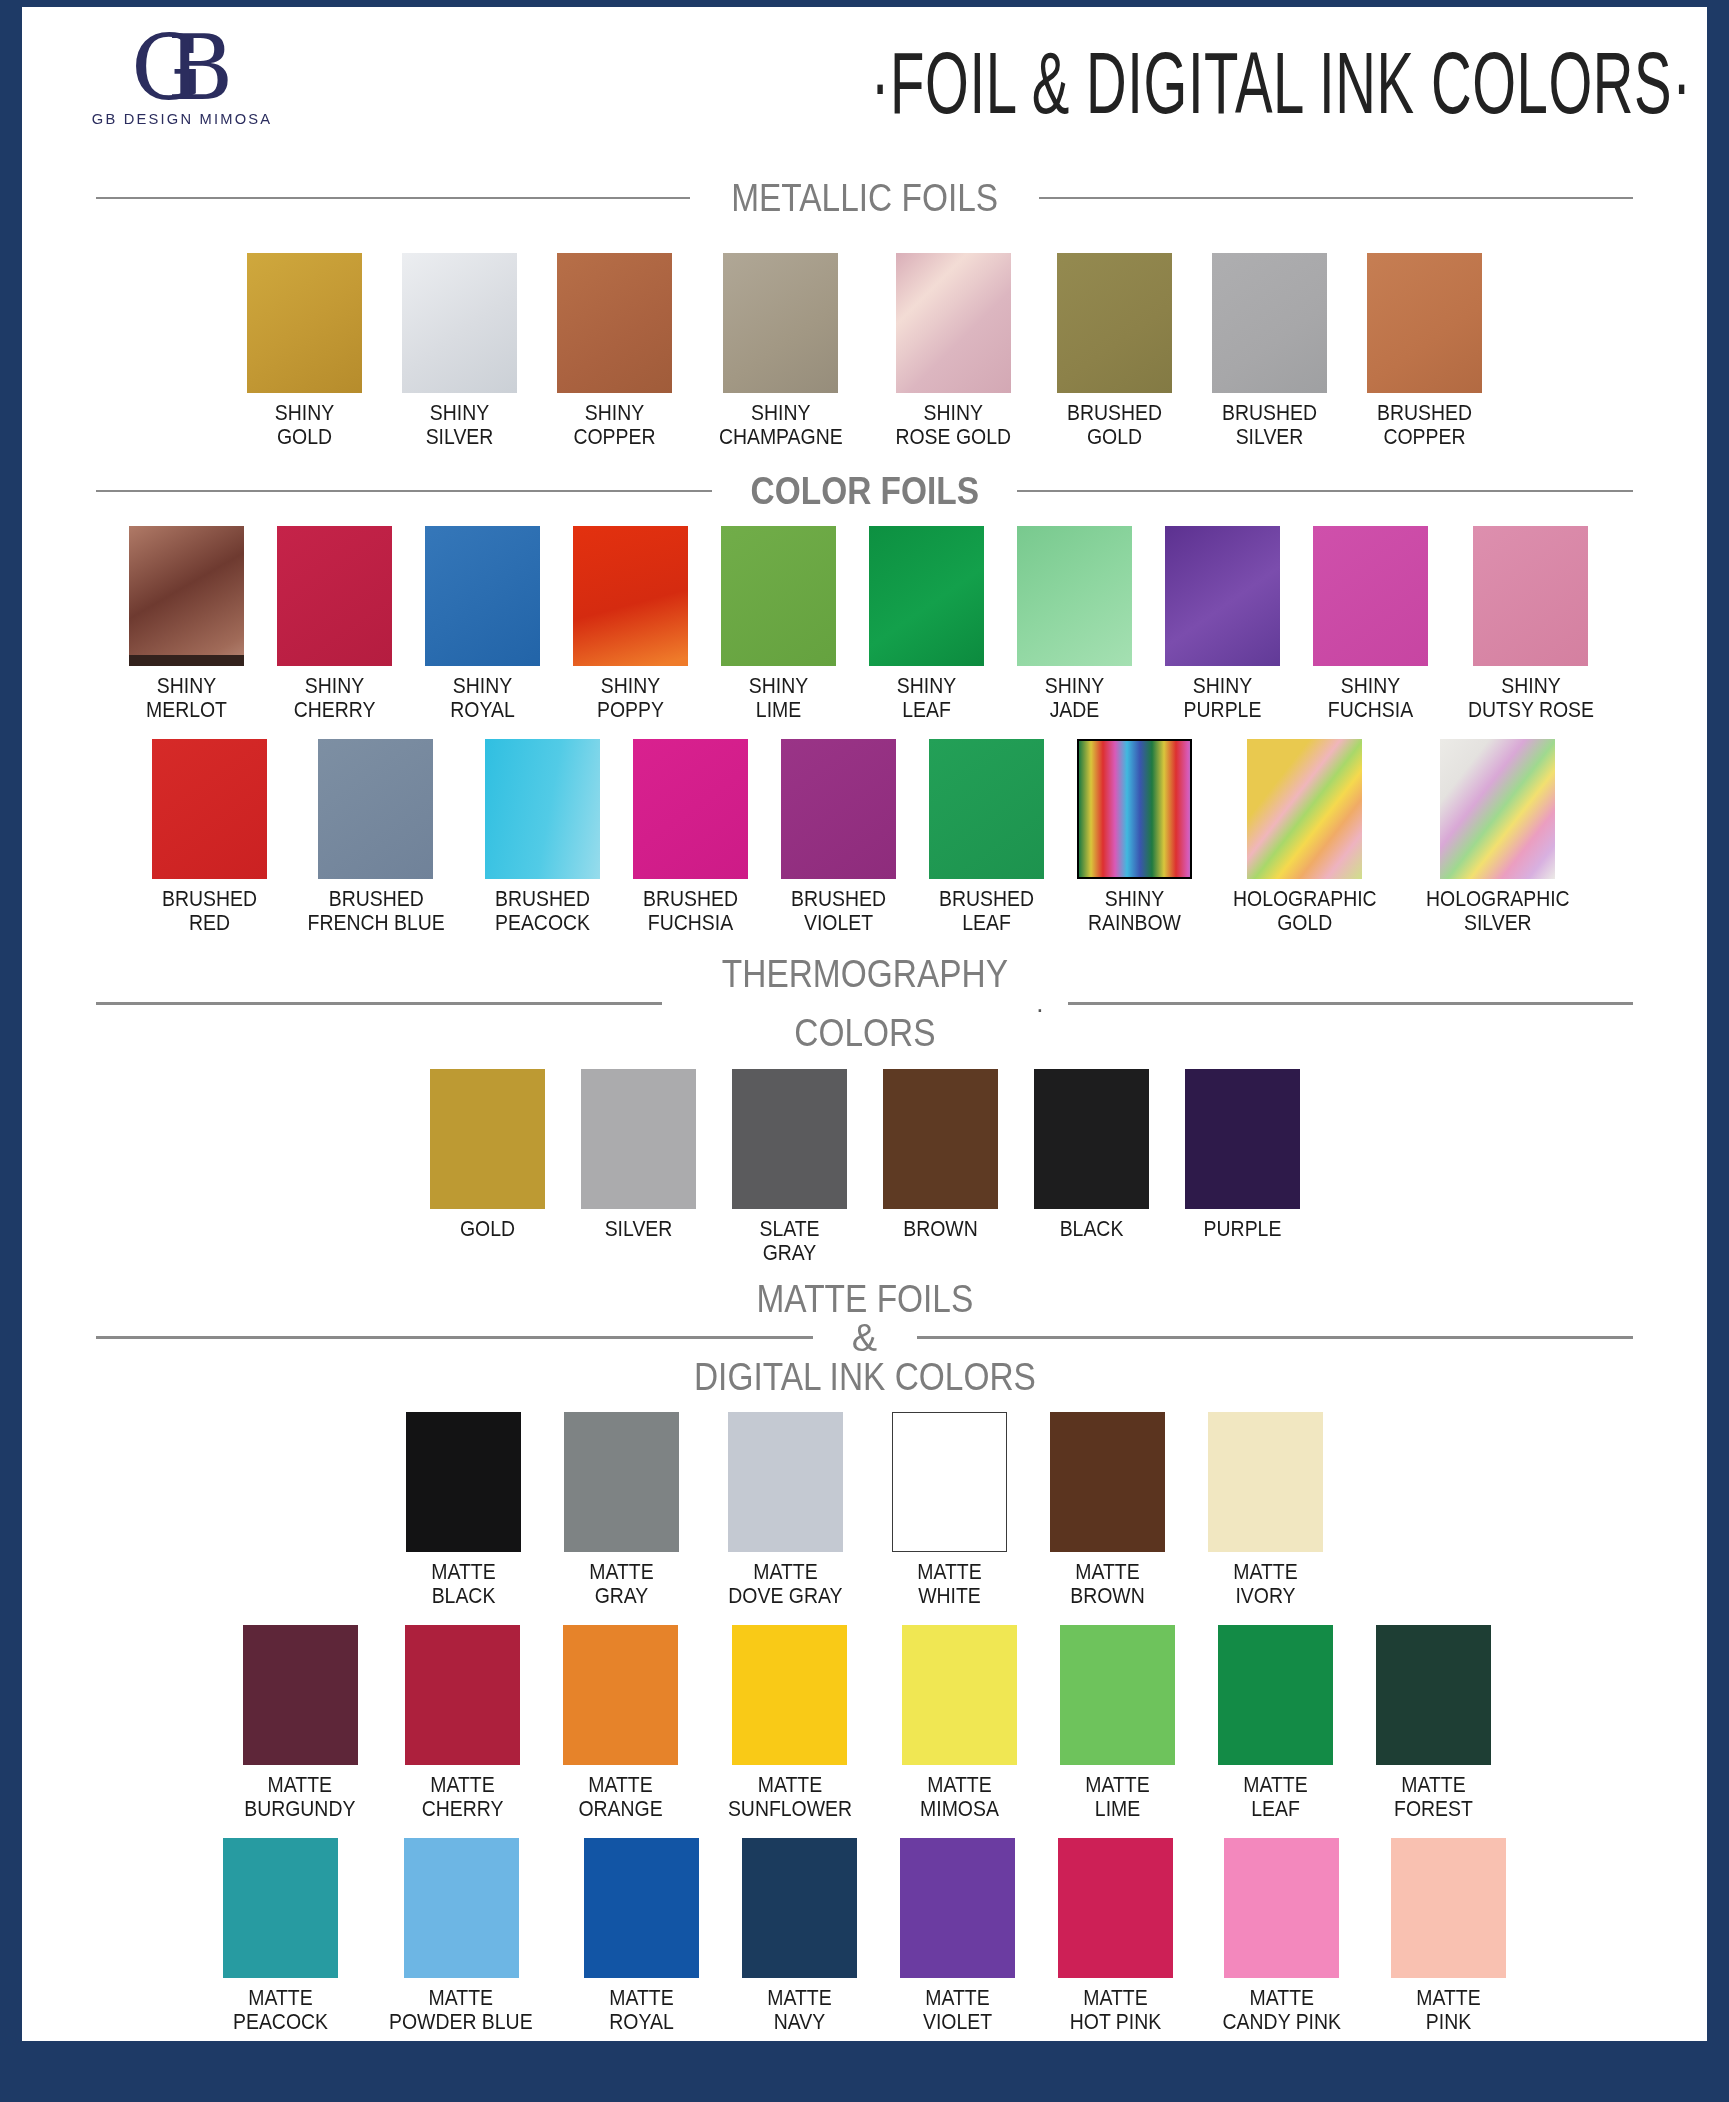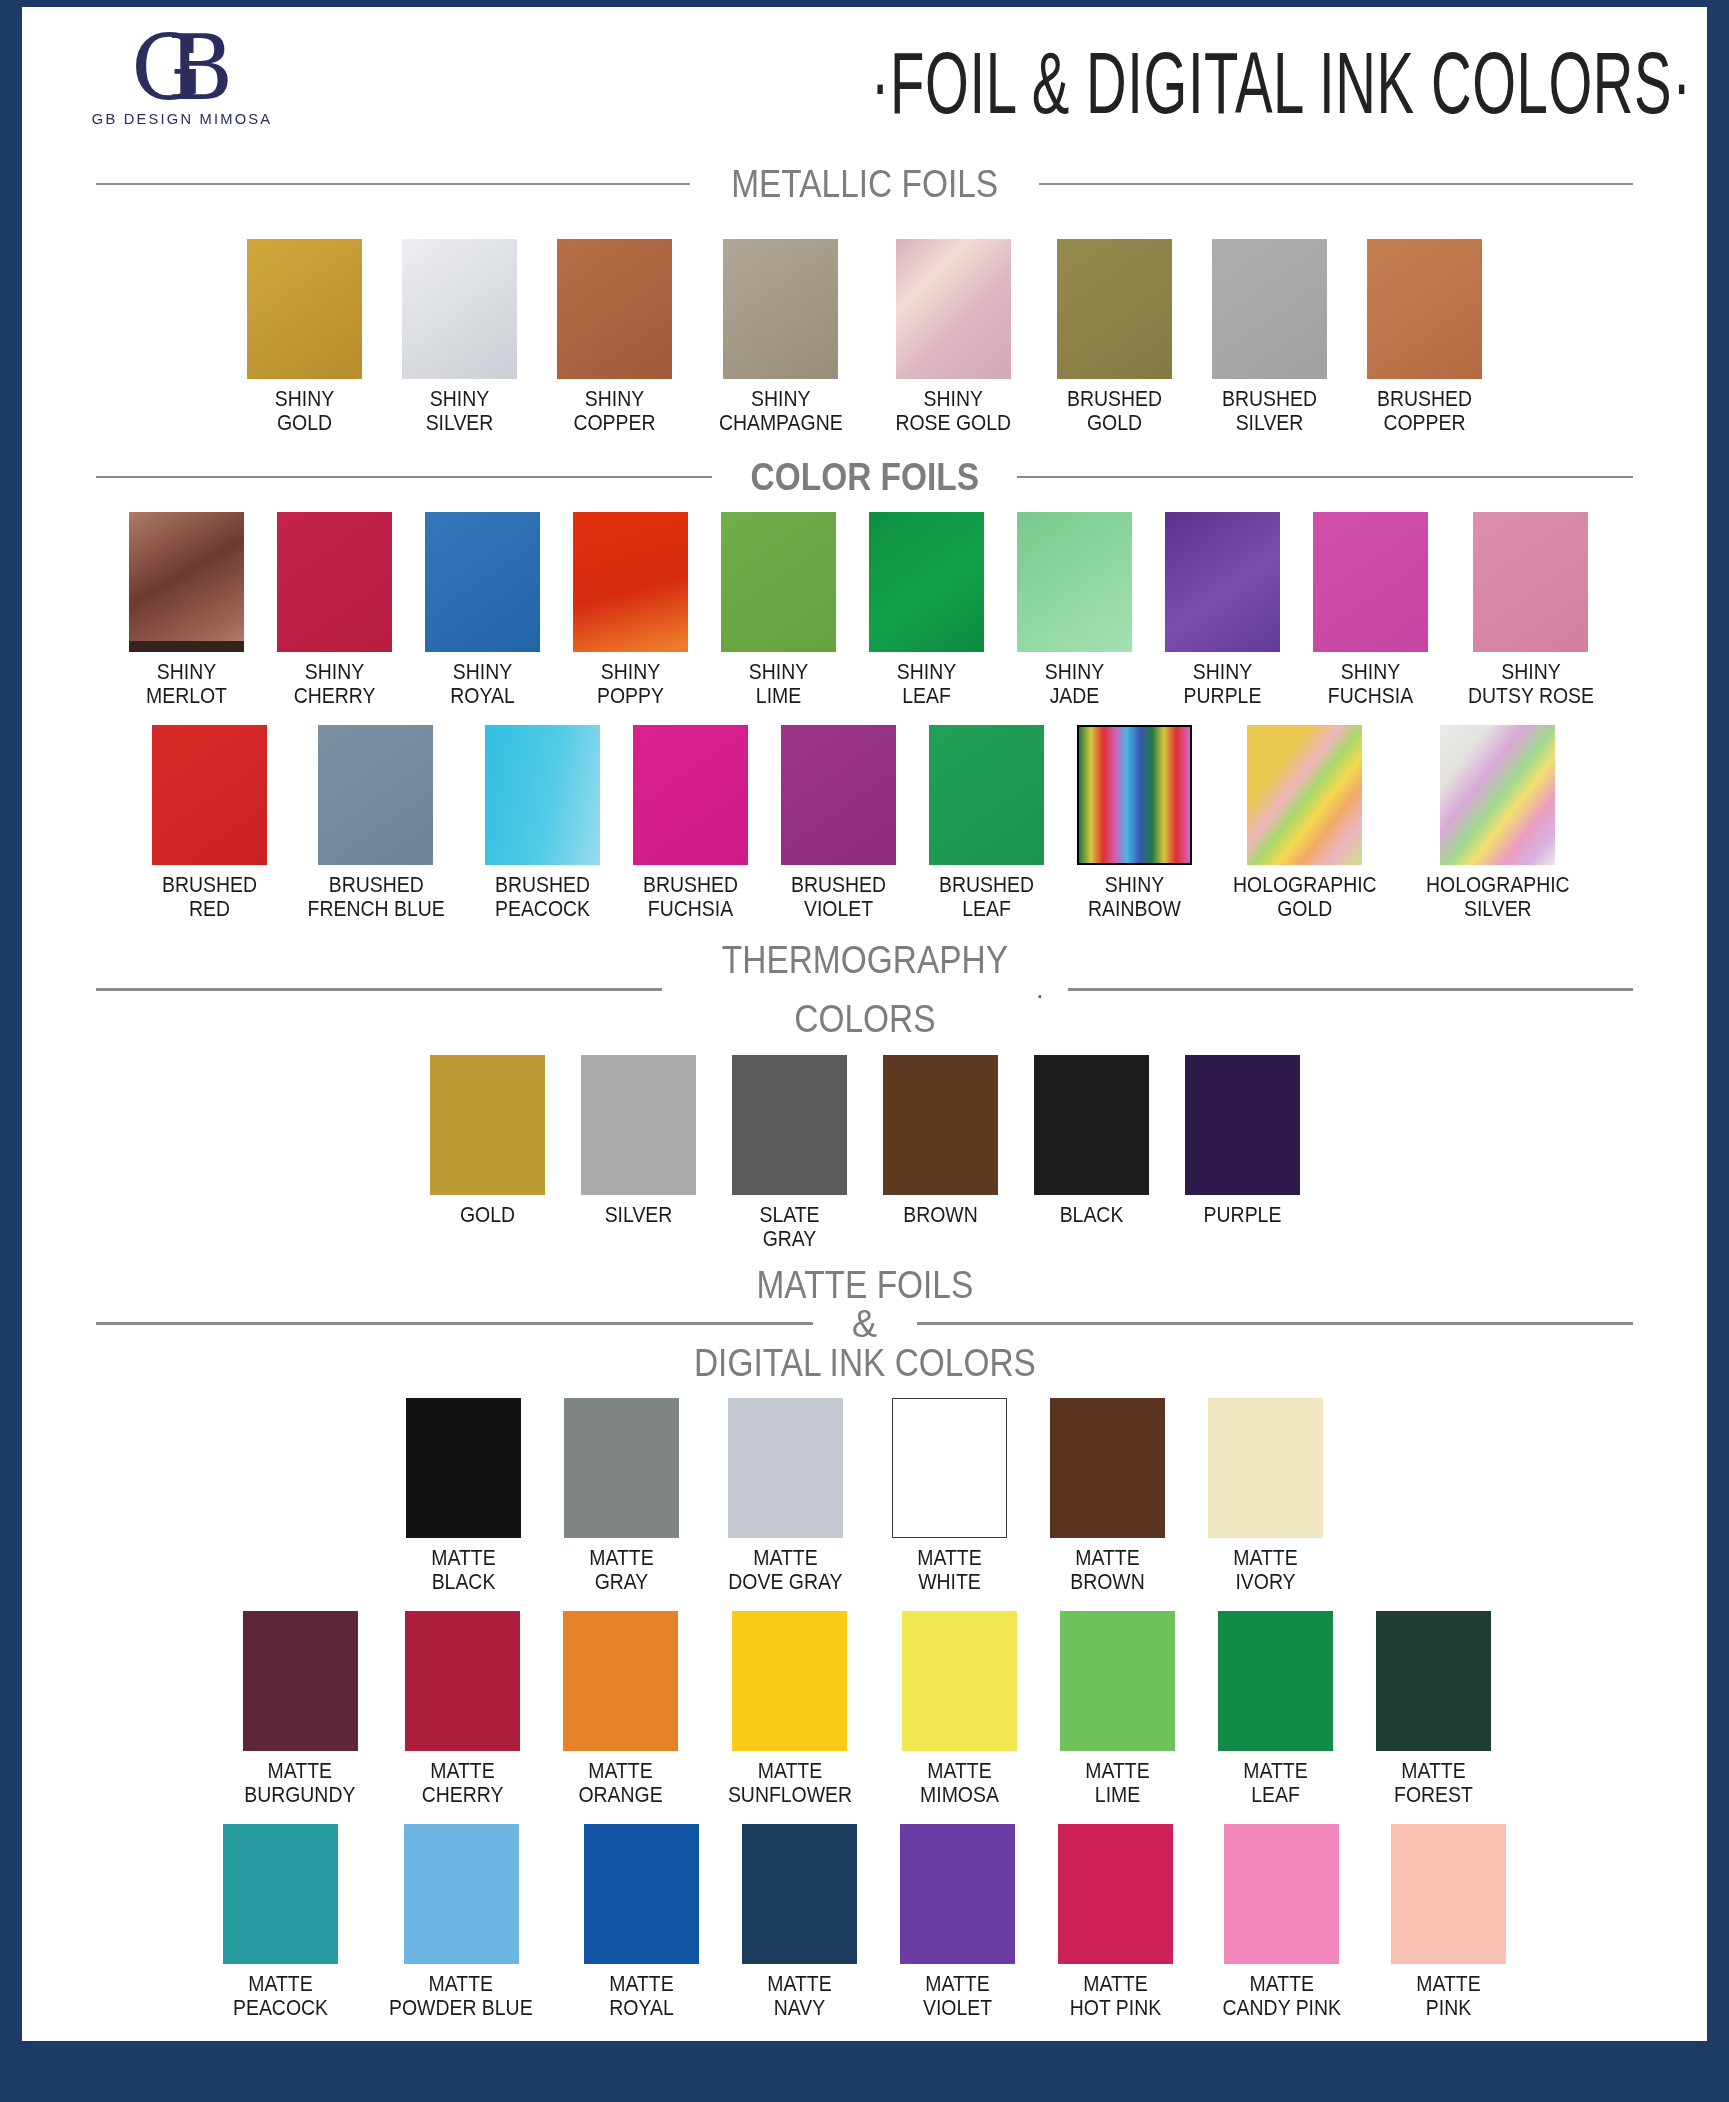--- a/index.html
+++ b/index.html
@@ -32,21 +32,21 @@
     white-space:nowrap;transform:scaleX(0.88);
   }
   .stack-title{
     text-align:center;font-size:38px;line-height:40px;color:#7d7d7d;
     transform:scaleX(0.88);white-space:nowrap;
   }
   .gap-wide{width:406px;height:19px;display:flex;justify-content:flex-end;align-items:center;padding-right:24px;box-sizing:border-box;}
   .gap-wide .dot{font-size:26px;color:#555555;line-height:8.6px;}
   .gap-narrow{width:104px;text-align:center;}
   .gap-narrow .amp{font-size:38px;line-height:38px;color:#7d7d7d;}
-  .m-metallic-head{margin-top:0;}
+  .m-metallic-head{margin-top:14px;}
   .m-color-head{margin-top:22px;font-weight:bold;}
   .m-thermo-head{margin-top:19px;}
   .m-matte-head{margin-top:14px;}
   
   .rows{margin-top:15.6px;}
   .sec-metallic .rows{margin-top:35px;}
   .swatch-row{display:flex;justify-content:center;align-items:flex-start;}
   .swatch-row + .swatch-row{margin-top:17.3px;}
   .swatch-cell{text-align:center;}
   .swatch{width:115px;height:140px;margin:0 auto;box-sizing:border-box;}

